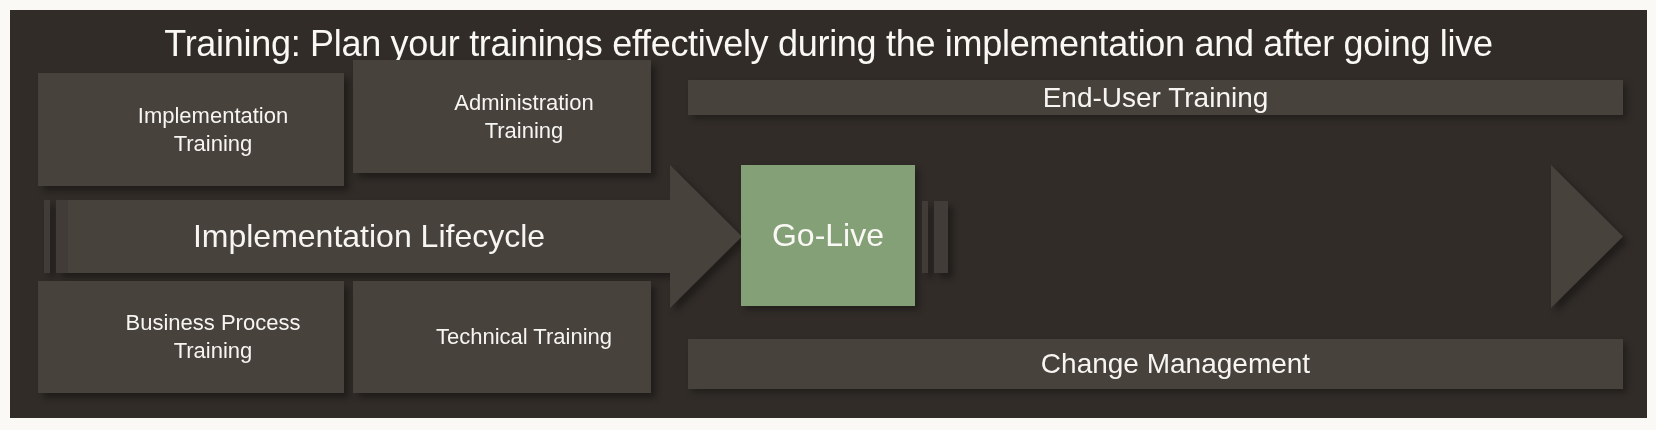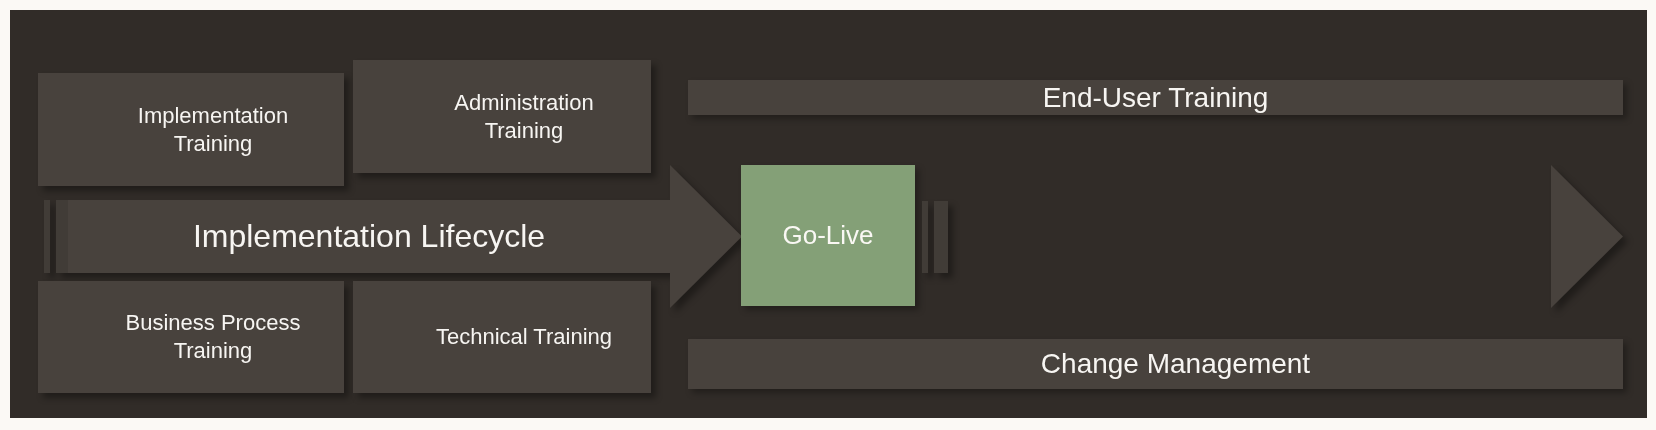--- a/index.html
+++ b/index.html
@@ -67,30 +67,31 @@
   }
   .arrow-head {
     position: absolute; top: 0; width: 72px; height: 143px;
     background: #48423D;
     clip-path: polygon(0 0, 100% 50%, 0 100%);
   }
   .golive {
     position: absolute; left: 731px; top: 155px; width: 174px; height: 141px;
     background: #84A077;
     display: flex; align-items: center; justify-content: center;
-    font-size: 26px; color: #FAF8F4;
+    font-size: 32px; color: #FAF8F4;
     filter: drop-shadow(4px 4px 3px rgba(0,0,0,0.3));
   }
 </style>
 </head>
 <body>
 
 <div class="page">
   <div class="panel">
 
+    <div class="slide-title">Training: Plan your trainings effectively during the implementation and after going live</div>
 
     <div class="box box-impl">
       <span class="label">Implementation Training</span>
     </div>
     <div class="box box-admin">
       <span class="label">Administration Training</span>
     </div>
 
     <div class="bar bar-enduser">
       <span class="label">End-User Training</span>

